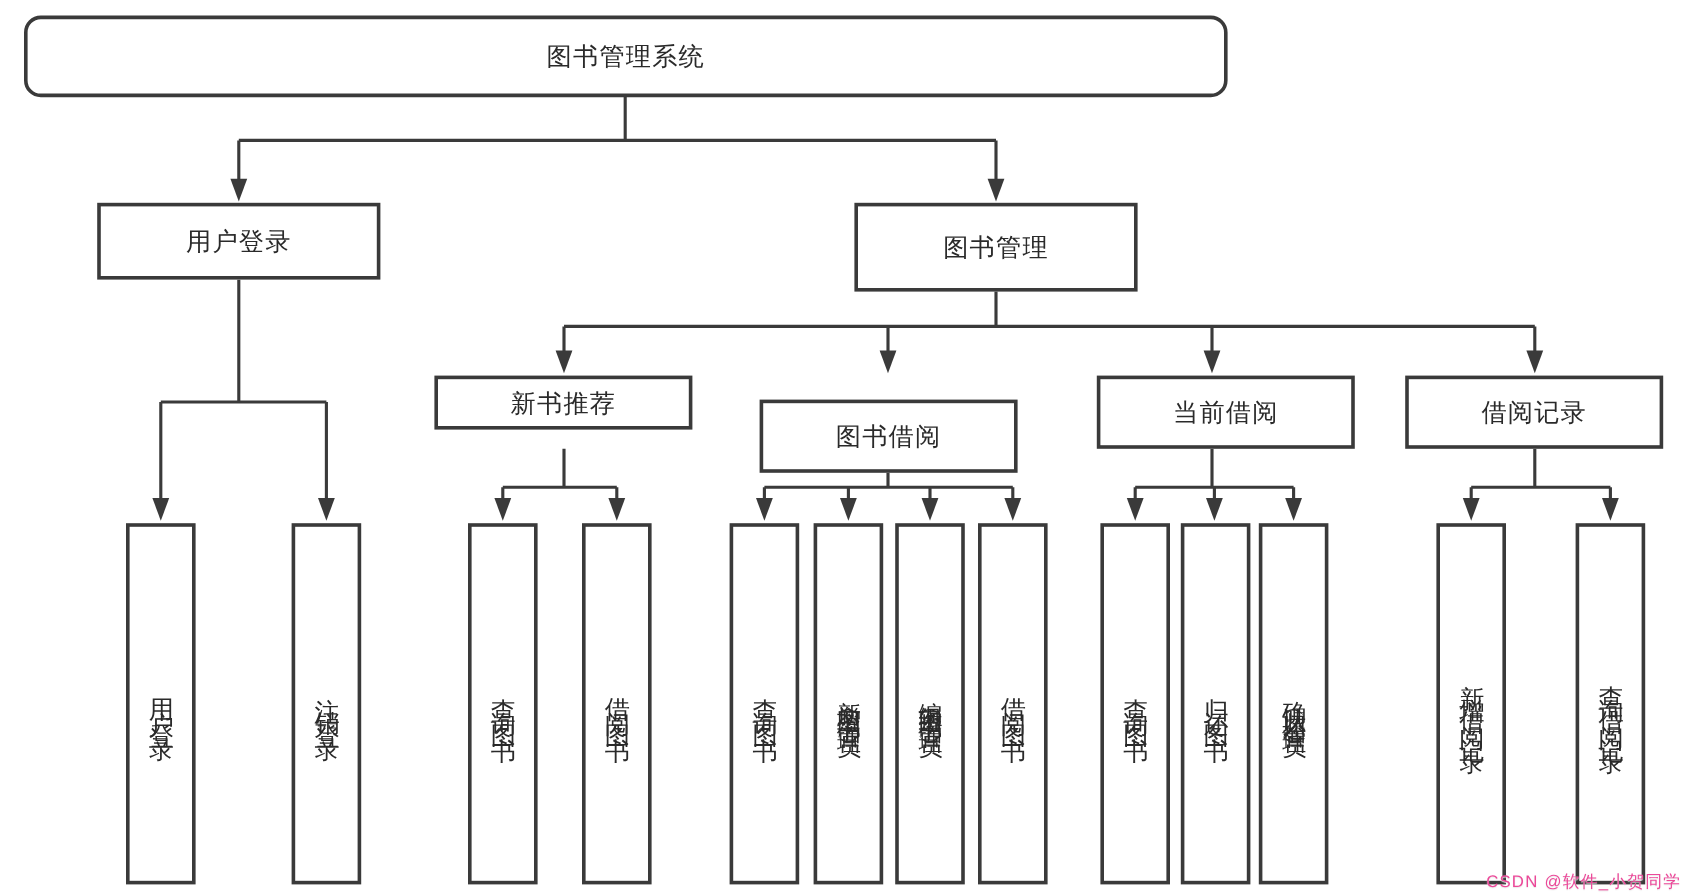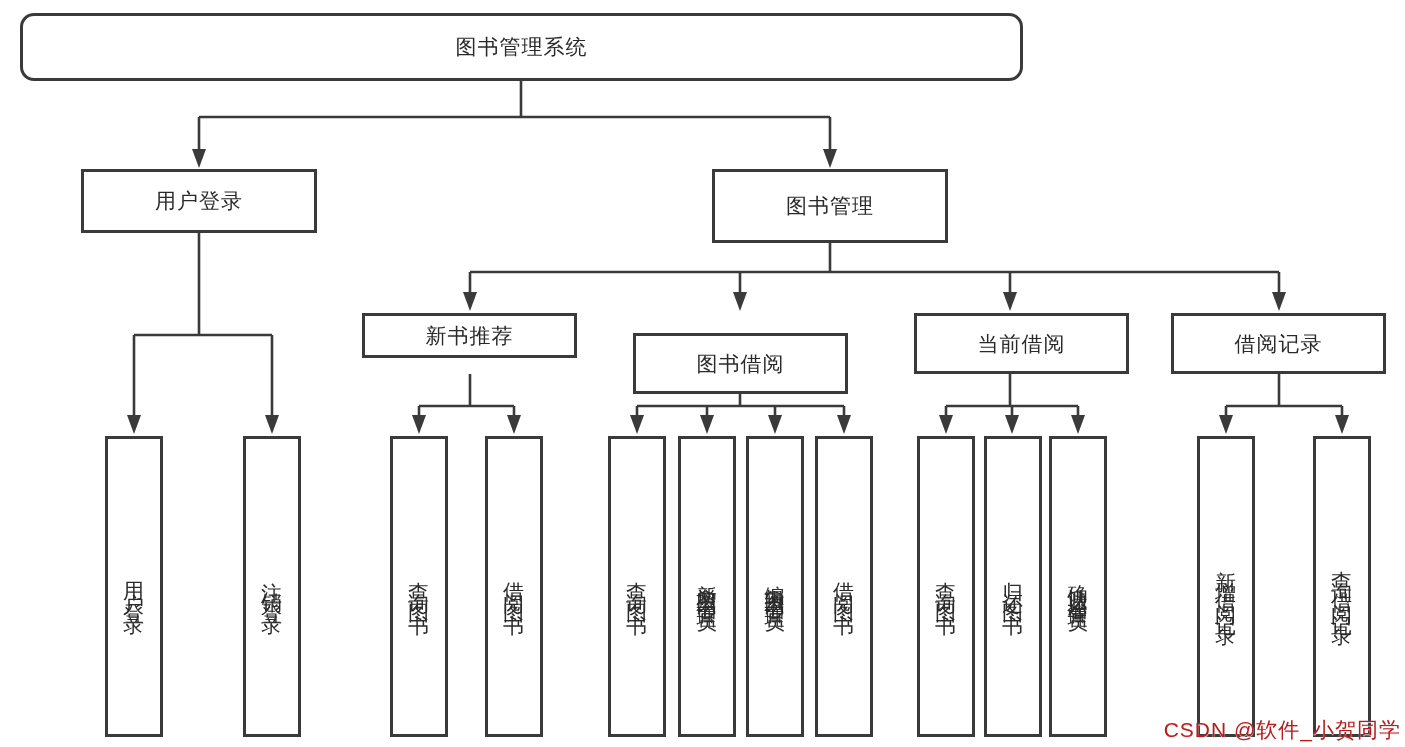--- a/index.html
+++ b/index.html
@@ -60,22 +60,22 @@
     white-space: nowrap;
   }
   .vnode .vlabel.tight {
     letter-spacing: 4px;
     font-size: 20px;
   }
   .watermark {
     position: absolute;
     right: 4px;
     bottom: 3px;
-    font-size: 21px;
-    color: #b91c1c;
+    font-size: 14px;
+    color: #ec4899;
     letter-spacing: 1px;
     text-shadow: 0 1px 1px #e8e8e8;
     white-space: nowrap;
   }
 </style>
 </head>
 <body>
 
 <div id="stage">
 

